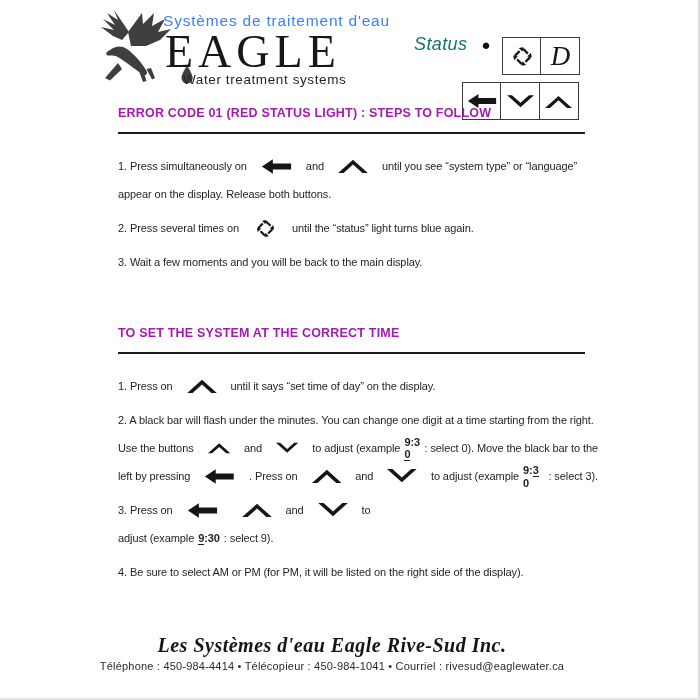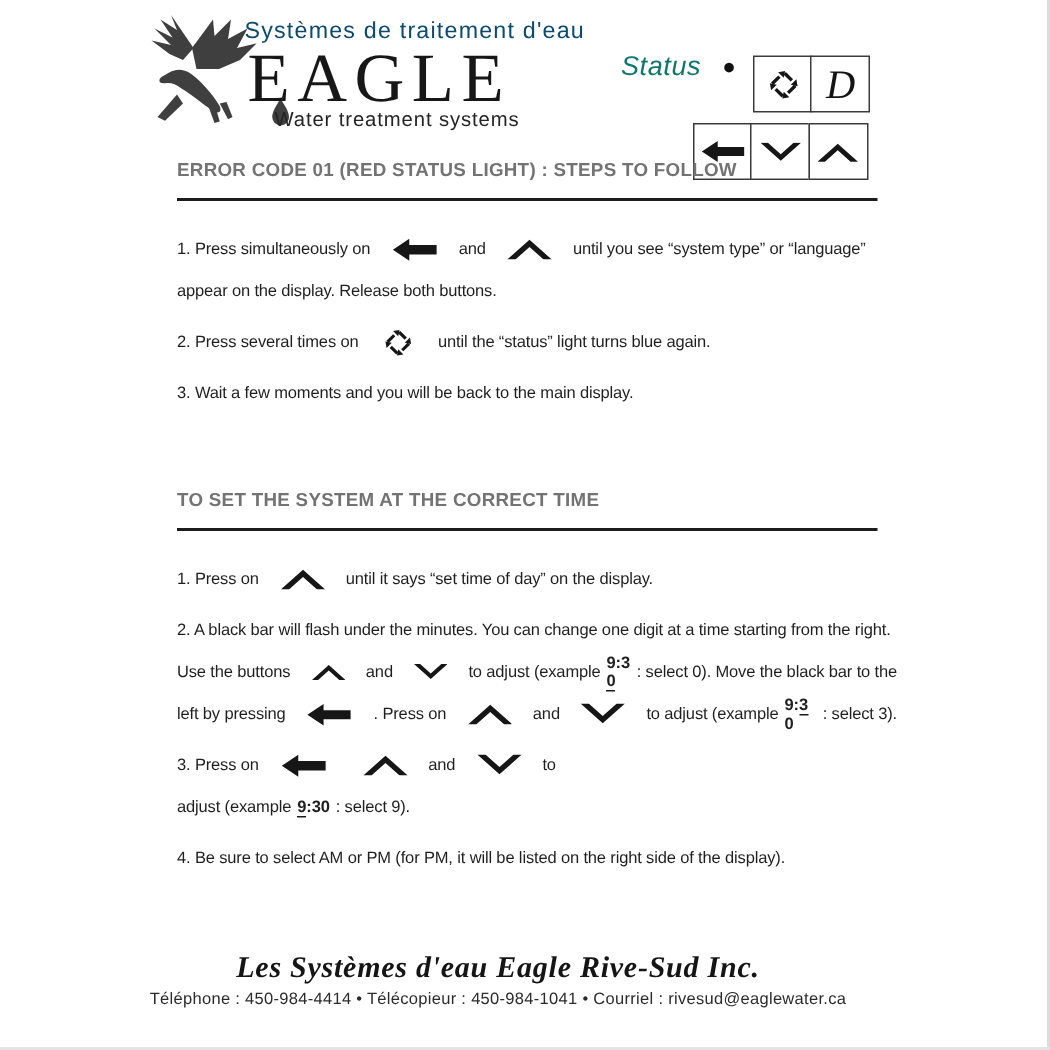--- a/index.html
+++ b/index.html
@@ -6,21 +6,21 @@
   body{
     width:700px;height:700px;overflow:hidden;background:#ffffff;
     font-family:"Liberation Sans",sans-serif;color:#1f1f1f;position:relative;
   }
   .page-edge{position:absolute;right:0;top:0;width:2px;height:700px;background:#dcdcdc;}
   .page-edge-b{position:absolute;left:0;bottom:0;width:700px;height:2px;background:#e4e4e4;}
 
   
   .logo-eagle{position:absolute;left:84px;top:8px;}
   .logo-text{position:absolute;left:163px;top:12px;}
-  .logo-line1{font-size:15.5px;letter-spacing:0.8px;color:#0c4a6e;text-align:center;}
+  .logo-line1{font-size:15.5px;letter-spacing:0.8px;color:#3b82f6;text-align:center;}
   .logo-name{font-family:"Liberation Serif",serif;font-size:46px;line-height:44px;letter-spacing:5px;color:#171717;margin-left:2px;}
   .logo-line2{font-size:13.5px;letter-spacing:0.6px;color:#242424;margin-left:20px;margin-top:-2px;}
 
   .status-wrap{position:absolute;left:414px;top:34px;display:flex;align-items:center;}
   .status-label{font-style:italic;font-size:18px;color:#0f766e;letter-spacing:0.4px;}
   .status-dot{font-size:15px;margin-left:14px;color:#111;}
 
   .keypad-row{position:absolute;display:flex;}
   .keypad-top{left:502px;top:37px;}
   .keypad-bottom{left:462px;top:82px;}
@@ -38,21 +38,21 @@
   .ic-chevron-up,.ic-chevron-down{width:30px;height:14px;}
   .ic-cycle{width:25px;height:25px;}
   .keypad-top .ic-cycle{width:27px;height:27px;}
   .keypad-bottom .ic-arrow-left{width:30px;height:16px;}
   .keypad-bottom .ic-chevron-up,.keypad-bottom .ic-chevron-down{width:27px;height:13px;}
 
   
   .section{position:absolute;left:118px;width:480px;}
   .sec1{top:106px;}
   .sec2{top:326px;}
-  .heading{font-size:12.5px;font-weight:700;letter-spacing:0.2px;color:#737373;}
+  .heading{font-size:12.5px;font-weight:700;letter-spacing:0.2px;color:#a21caf;}
   .rule{height:2px;background:#1c1c1c;width:467px;margin-top:12px;}
   .steps{margin-top:18px;}
   .step{margin-bottom:6px;}
   .line{display:flex;align-items:center;height:28px;font-size:11px;letter-spacing:-0.1px;gap:4px;}
   .t{white-space:pre;}
   b{font-weight:700;}
   b span{display:inline-block;}
   .uch{border-bottom:1.8px solid #1b1b1b;}
 
   

